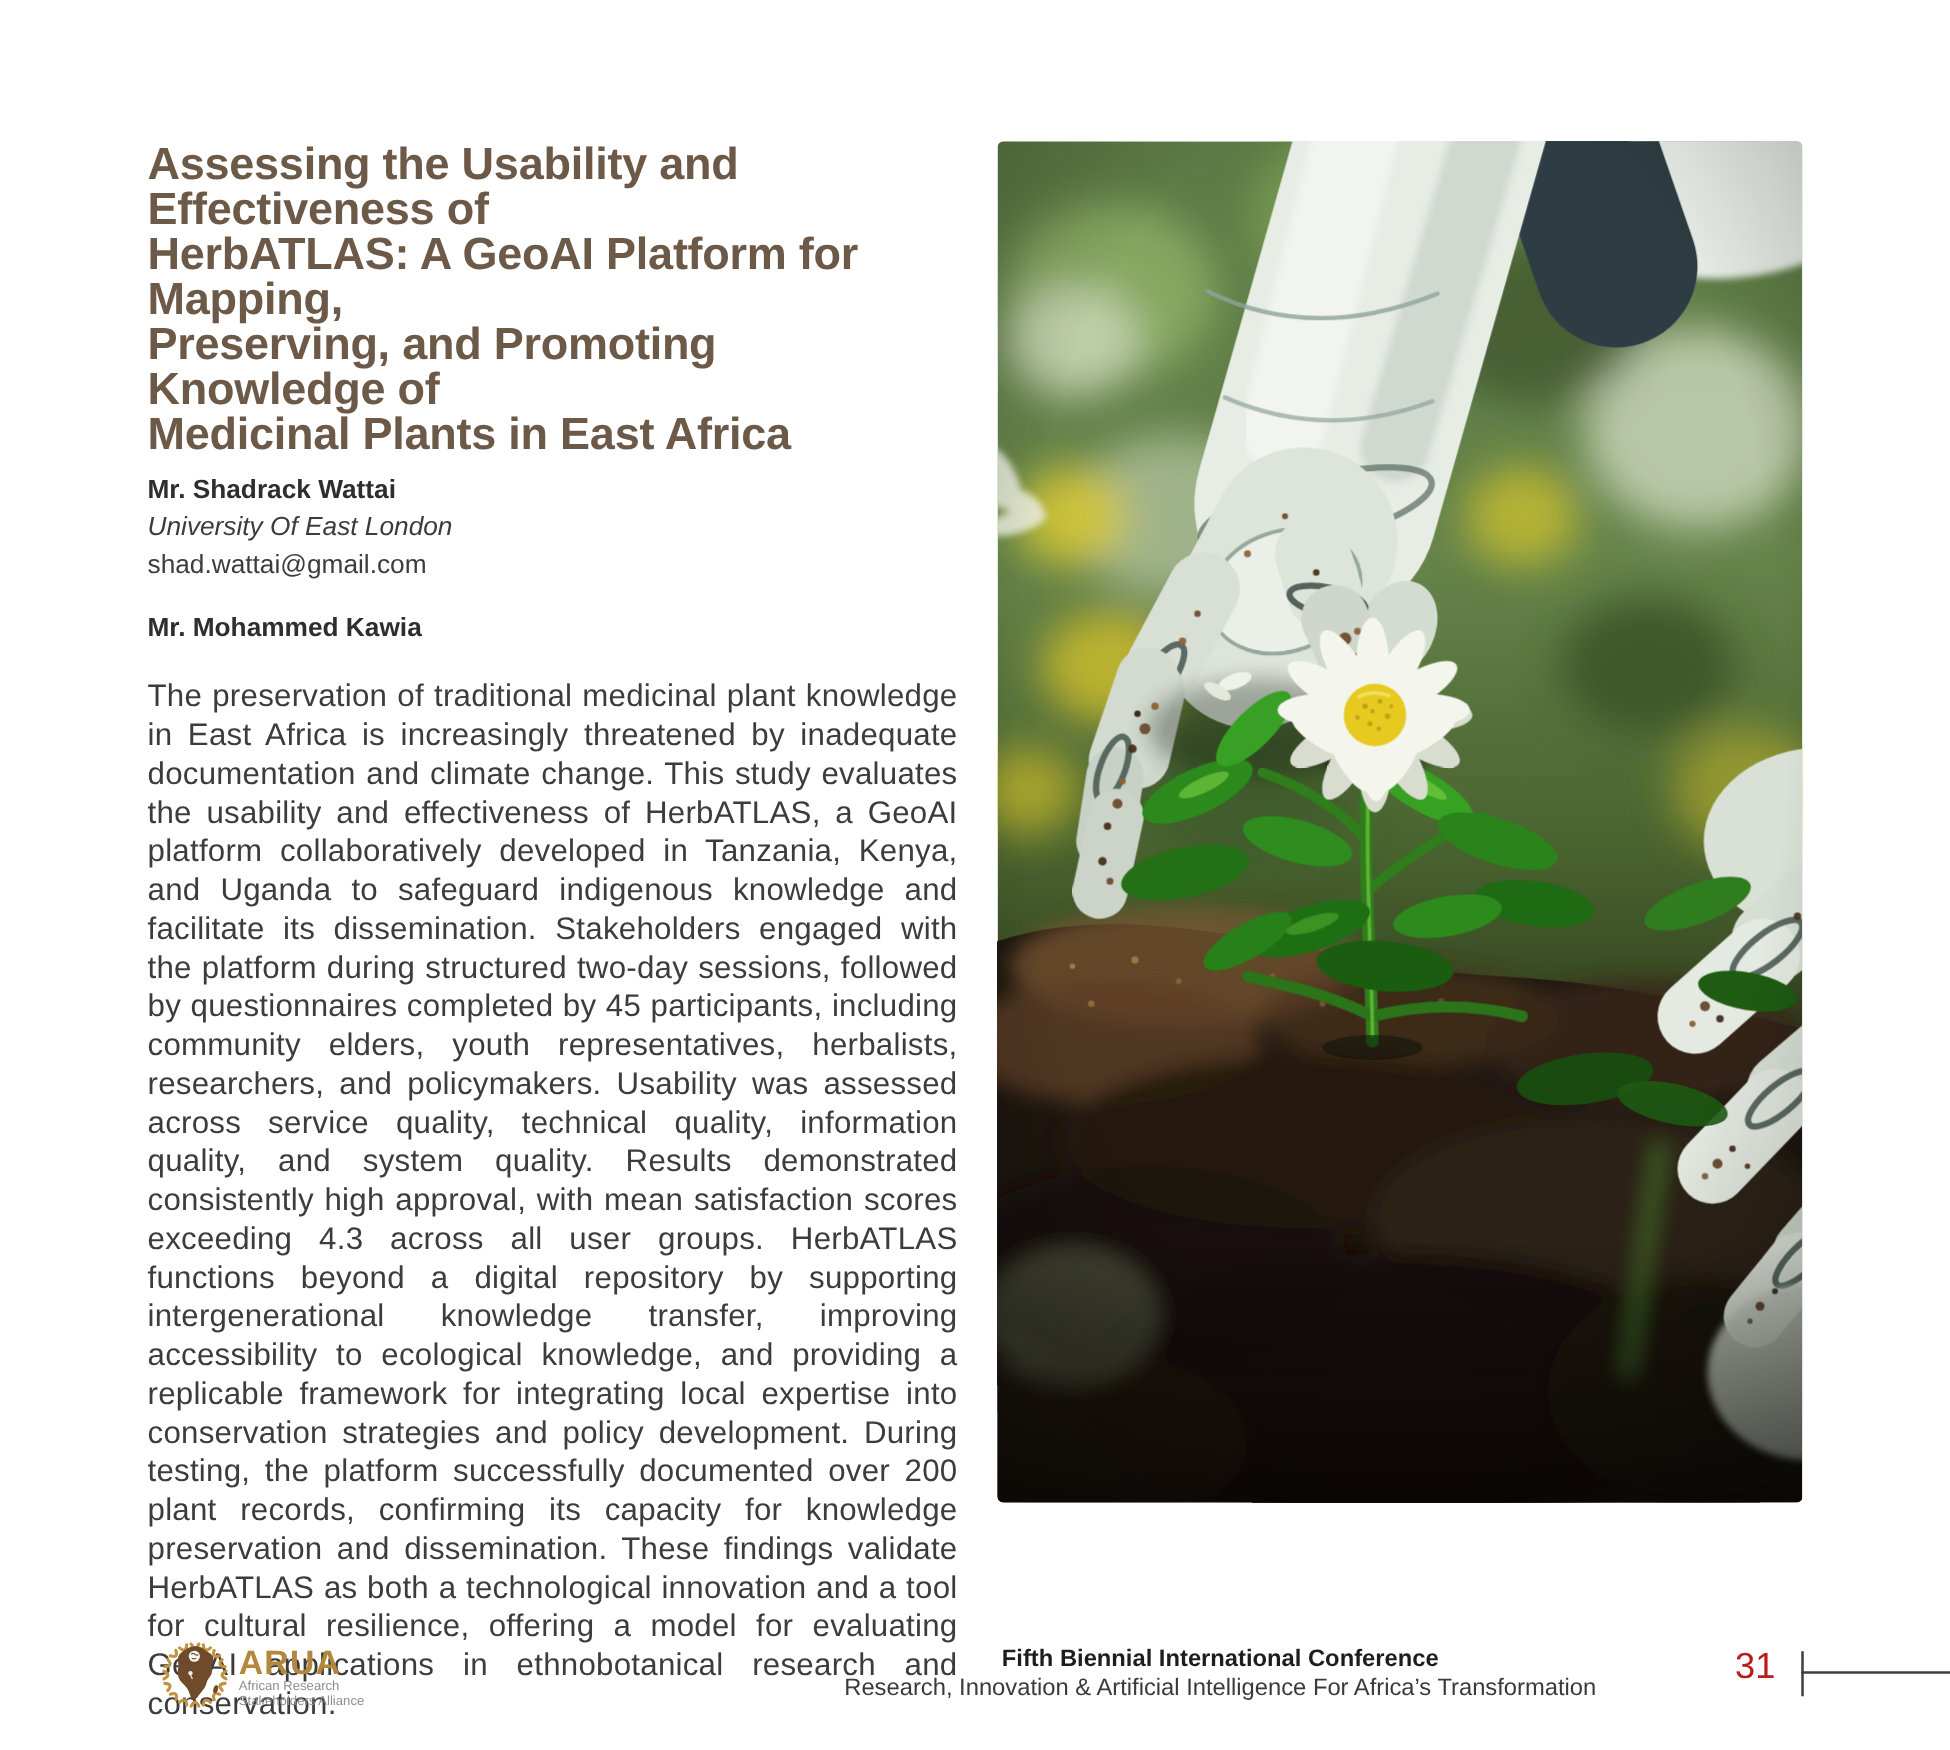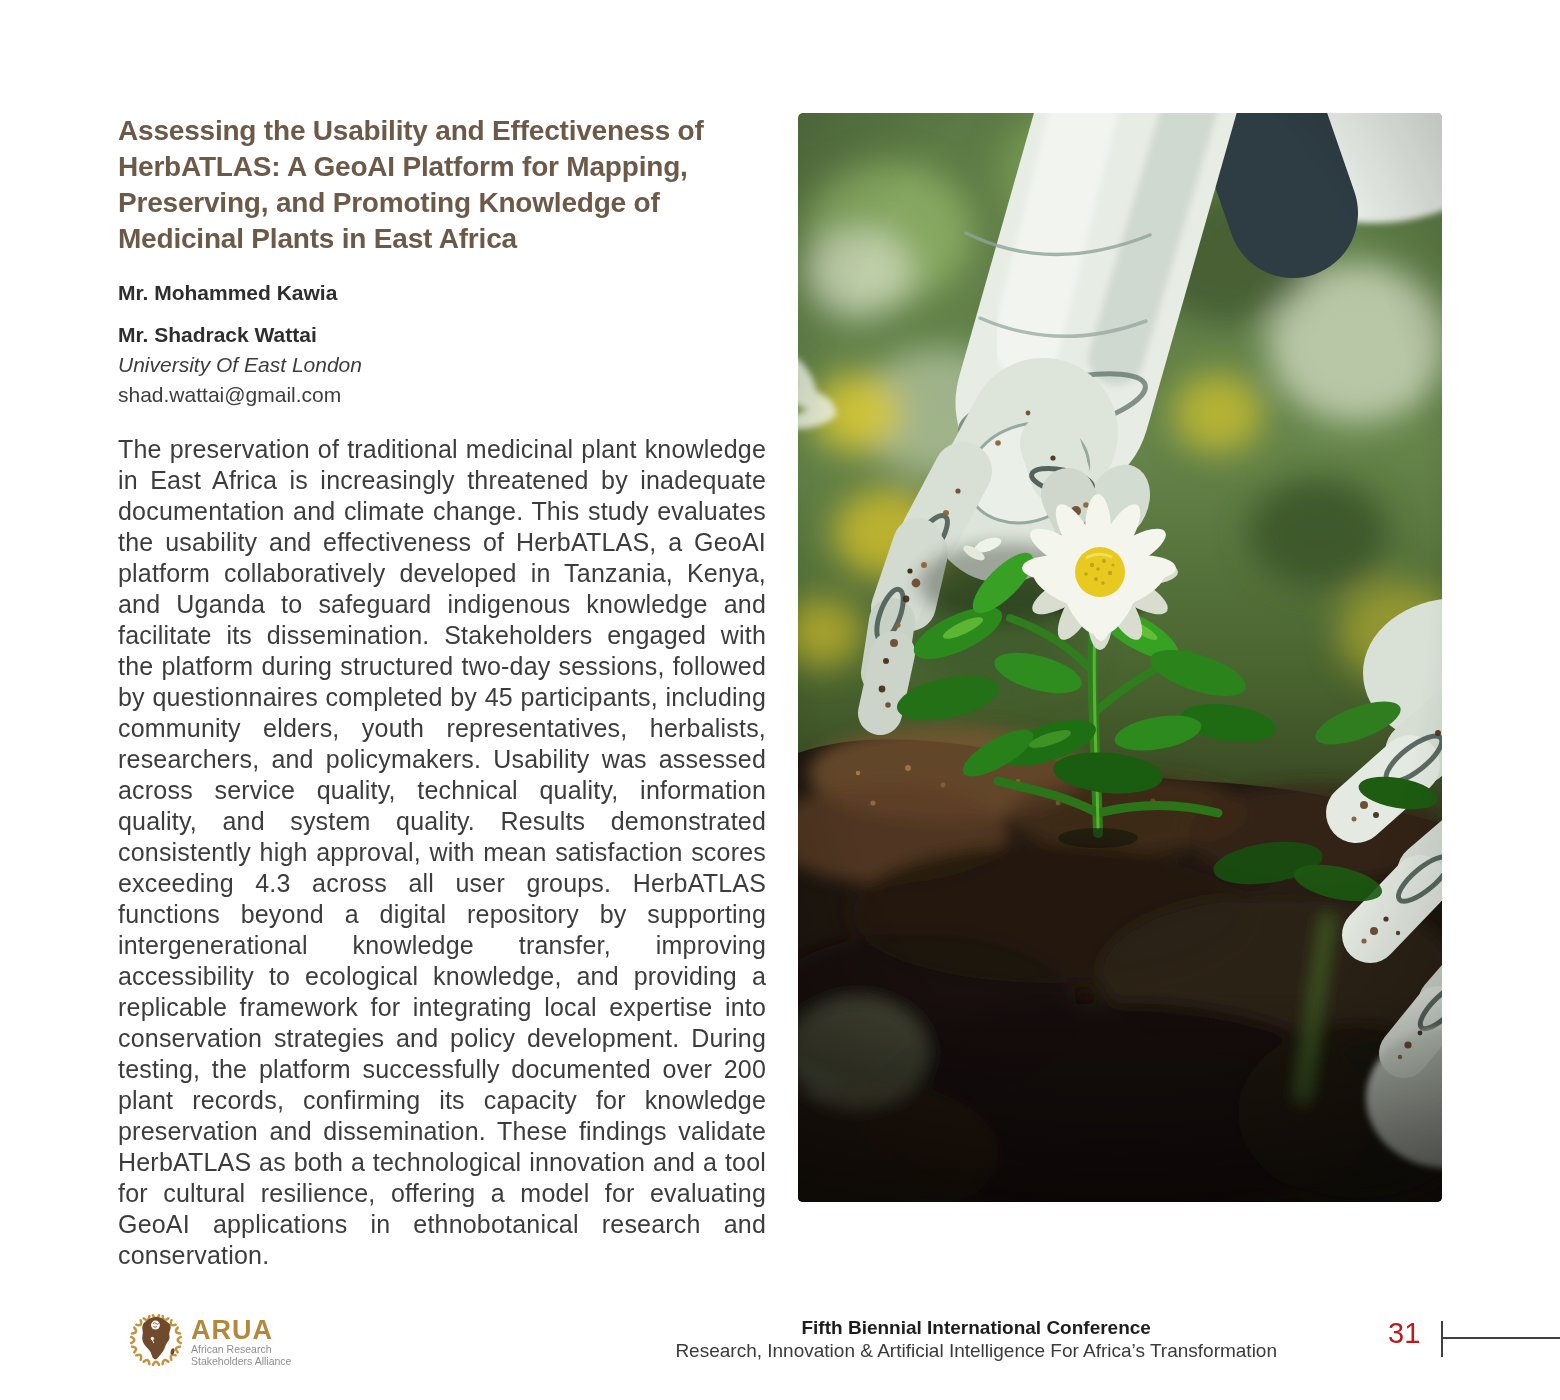--- a/index.html
+++ b/index.html
@@ -1,20 +1,20 @@
 <!DOCTYPE html>
 <html><head>
 <meta charset="utf-8">
 <style>
   html,body{margin:0;padding:0;width:1560px;height:1400px;overflow:hidden;background:#ffffff;}
   .page{position:relative;width:1560px;height:1400px;background:#ffffff;font-family:"Liberation Sans",sans-serif;}
 
   
   .article-col{position:absolute;left:118px;top:113px;width:648px;}
-  .article-title{color:#6d5947;font-weight:bold;font-size:28px;line-height:36px;letter-spacing:-0.2px;}
+  .article-title{color:#6d5947;font-weight:bold;font-size:36px;line-height:36px;letter-spacing:-0.2px;}
   .title-line{display:block;}
   .author-block{margin-top:12px;font-size:21px;line-height:30px;color:#3c3c3c;}
   .author-name{font-weight:bold;color:#2e2e2e;}
   .author-affiliation{font-style:italic;color:#3c3c3c;}
   .author-email{color:#3c3c3c;}
   .author-block.second{margin-top:21px;}
   .abstract{margin-top:24px;font-size:25px;line-height:31px;letter-spacing:0.2px;color:#3c3c3c;
             text-align:justify;text-justify:inter-word;}
 
   
@@ -40,28 +40,28 @@
 <div class="page">
 
   <div class="article-col">
     <h1 class="article-title" style="margin:0;">
       <span class="title-line">Assessing the Usability and Effectiveness of</span>
       <span class="title-line">HerbATLAS: A GeoAI Platform for Mapping,</span>
       <span class="title-line">Preserving, and Promoting Knowledge of</span>
       <span class="title-line">Medicinal Plants in East Africa</span>
     </h1>
 
-    <div class="author-block second">
-      <div class="author-name">Mr. Mohammed Kawia</div>
-    </div>
-
     <div class="author-block">
       <div class="author-name">Mr. Shadrack Wattai</div>
       <div class="author-affiliation">University Of East London</div>
       <div class="author-email">shad.wattai@gmail.com</div>
+    </div>
+
+    <div class="author-block second">
+      <div class="author-name">Mr. Mohammed Kawia</div>
     </div>
 
     <p class="abstract" style="margin-bottom:0;">The preservation of traditional medicinal plant knowledge in East Africa is increasingly threatened by inadequate documentation and climate change. This study evaluates the usability and effectiveness of HerbATLAS, a GeoAI platform collaboratively developed in Tanzania, Kenya, and Uganda to safeguard indigenous knowledge and facilitate its dissemination. Stakeholders engaged with the platform during structured two-day sessions, followed by questionnaires completed by 45 participants, including community elders, youth representatives, herbalists, researchers, and policymakers. Usability was assessed across service quality, technical quality, information quality, and system quality. Results demonstrated consistently high approval, with mean satisfaction scores exceeding 4.3 across all user groups. HerbATLAS functions beyond a digital repository by supporting intergenerational knowledge transfer, improving accessibility to ecological knowledge, and providing a replicable framework for integrating local expertise into conservation strategies and policy development. During testing, the platform successfully documented over 200 plant records, confirming its capacity for knowledge preservation and dissemination. These findings validate HerbATLAS as both a technological innovation and a tool for cultural resilience, offering a model for evaluating GeoAI applications in ethnobotanical research and conservation.</p>
   </div>
 
   <div class="photo-frame">
     <svg viewBox="0 0 644 1089" preserveAspectRatio="none">
       <defs>
         <linearGradient id="gBg" x1="0" y1="0" x2="0" y2="1">
           <stop offset="0" stop-color="#5c7a45"></stop>

